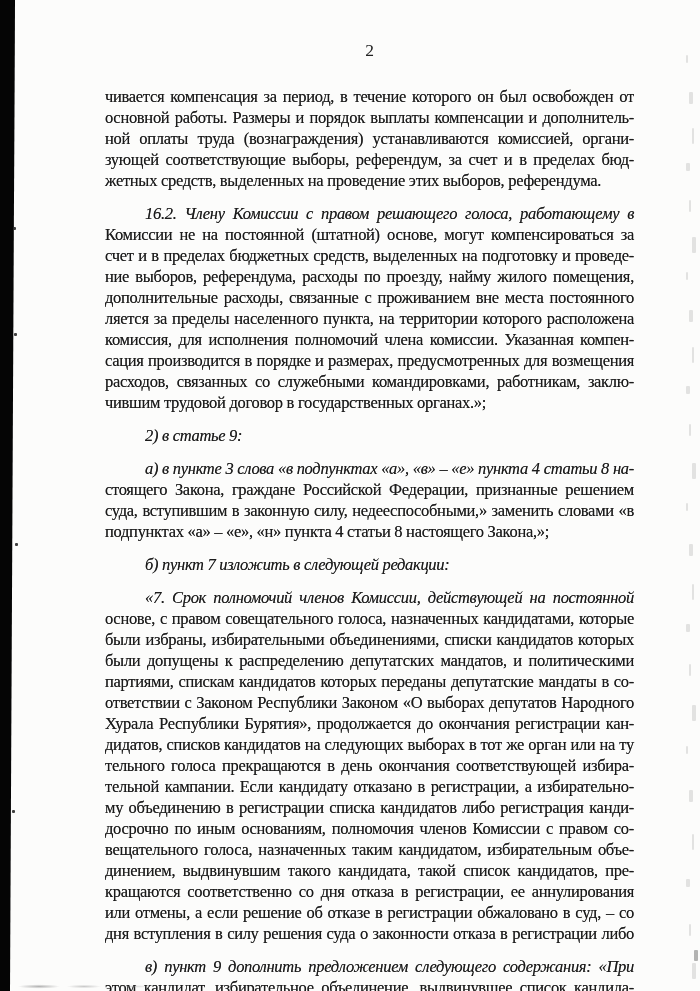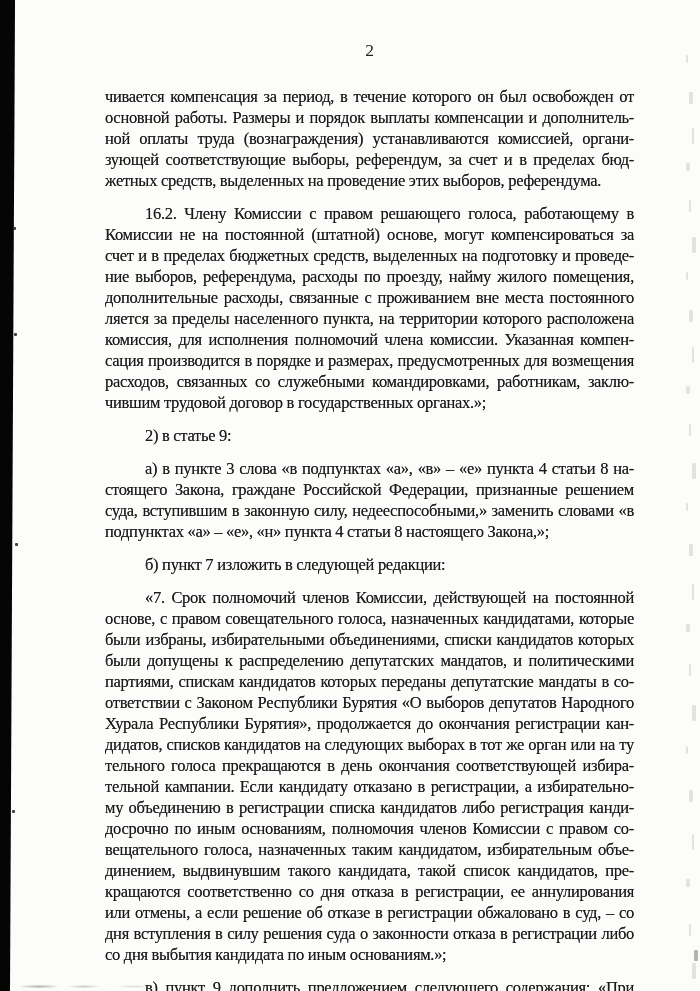--- a/index.html
+++ b/index.html
@@ -32,21 +32,21 @@
     font-size:16.5px;line-height:21px;letter-spacing:-0.3px;
     text-shadow:0 0 0.45px rgba(20,20,20,.65);
   }
   .paragraph{margin:12px;padding:0;}
   .line{
     text-align:justify;
     text-align-last:justify;
     white-space:normal;
     height:21px;overflow:visible;
   }
-  .line.first{padding-left:40px;}
+  .line.first{padding-left:40px;font-style:italic;}
   .line.last{text-align-last:left;}
   .line.last.keep-justify{text-align-last:justify;}
   .noise{position:absolute;background:#9f9f9f;border-radius:1px;}
   .smudge{
     position:absolute;left:14px;top:983px;width:150px;height:7px;
     background:
       radial-gradient(ellipse 30px 3px at 25px 50%,rgba(120,120,120,.55),rgba(120,120,120,0) 70%),
       radial-gradient(ellipse 25px 2.5px at 70px 50%,rgba(140,140,140,.45),rgba(140,140,140,0) 70%),
       radial-gradient(ellipse 28px 2px at 120px 50%,rgba(160,160,160,.35),rgba(160,160,160,0) 70%);
   }
@@ -88,33 +88,32 @@
       </div>
       <div class="paragraph">
         <div class="line first last">б) пункт 7 изложить в следующей редакции:</div>
       </div>
       <div class="paragraph">
         <div class="line first">«7. Срок полномочий членов Комиссии, действующей на постоянной</div>
         <div class="line">основе, с правом совещательного голоса, назначенных кандидатами, которые</div>
         <div class="line">были избраны, избирательными объединениями, списки кандидатов которых</div>
         <div class="line">были допущены к распределению депутатских мандатов, и политическими</div>
         <div class="line">партиями, спискам кандидатов которых переданы депутатские мандаты в со-</div>
-        <div class="line">ответствии с Законом Республики Бурятия «О выборов депутатов Народного</div>
+        <div class="line">ответствии с Законом Республики Законом «О выборах депутатов Народного</div>
         <div class="line">Хурала Республики Бурятия», продолжается до окончания регистрации кан-</div>
         <div class="line">дидатов, списков кандидатов на следующих выборах в тот же орган или на ту</div>
         <div class="line">тельного голоса прекращаются в день окончания соответствующей избира-</div>
         <div class="line">тельной кампании. Если кандидату отказано в регистрации, а избирательно-</div>
         <div class="line">му объединению в регистрации списка кандидатов либо регистрация канди-</div>
         <div class="line">досрочно по иным основаниям, полномочия членов Комиссии с правом со-</div>
         <div class="line">вещательного голоса, назначенных таким кандидатом, избирательным объе-</div>
         <div class="line">динением, выдвинувшим такого кандидата, такой список кандидатов, пре-</div>
         <div class="line">кращаются соответственно со дня отказа в регистрации, ее аннулирования</div>
         <div class="line">или отмены, а если решение об отказе в регистрации обжаловано в суд, – со</div>
         <div class="line">дня вступления в силу решения суда о законности отказа в регистрации либо</div>
-        <div class="line last">со дня выбытия кандидата по иным основаниям.»;</div>
       </div>
       <div class="paragraph">
         <div class="line first">в) пункт 9 дополнить предложением следующего содержания: «При</div>
         <div class="line last keep-justify">этом кандидат, избирательное объединение, выдвинувшее список кандида-</div>
       </div>
     </div>
   <div class="smudge"></div>
   <div id="noise-layer">
       <div class="noise" style="left: 13px; top: 227px; width: 2.5px; height: 3px; background: rgb(42, 42, 42); opacity: 0.9;"></div>
       <div class="noise" style="left: 14px; top: 333px; width: 2.5px; height: 3px; background: rgb(42, 42, 42); opacity: 0.9;"></div>

